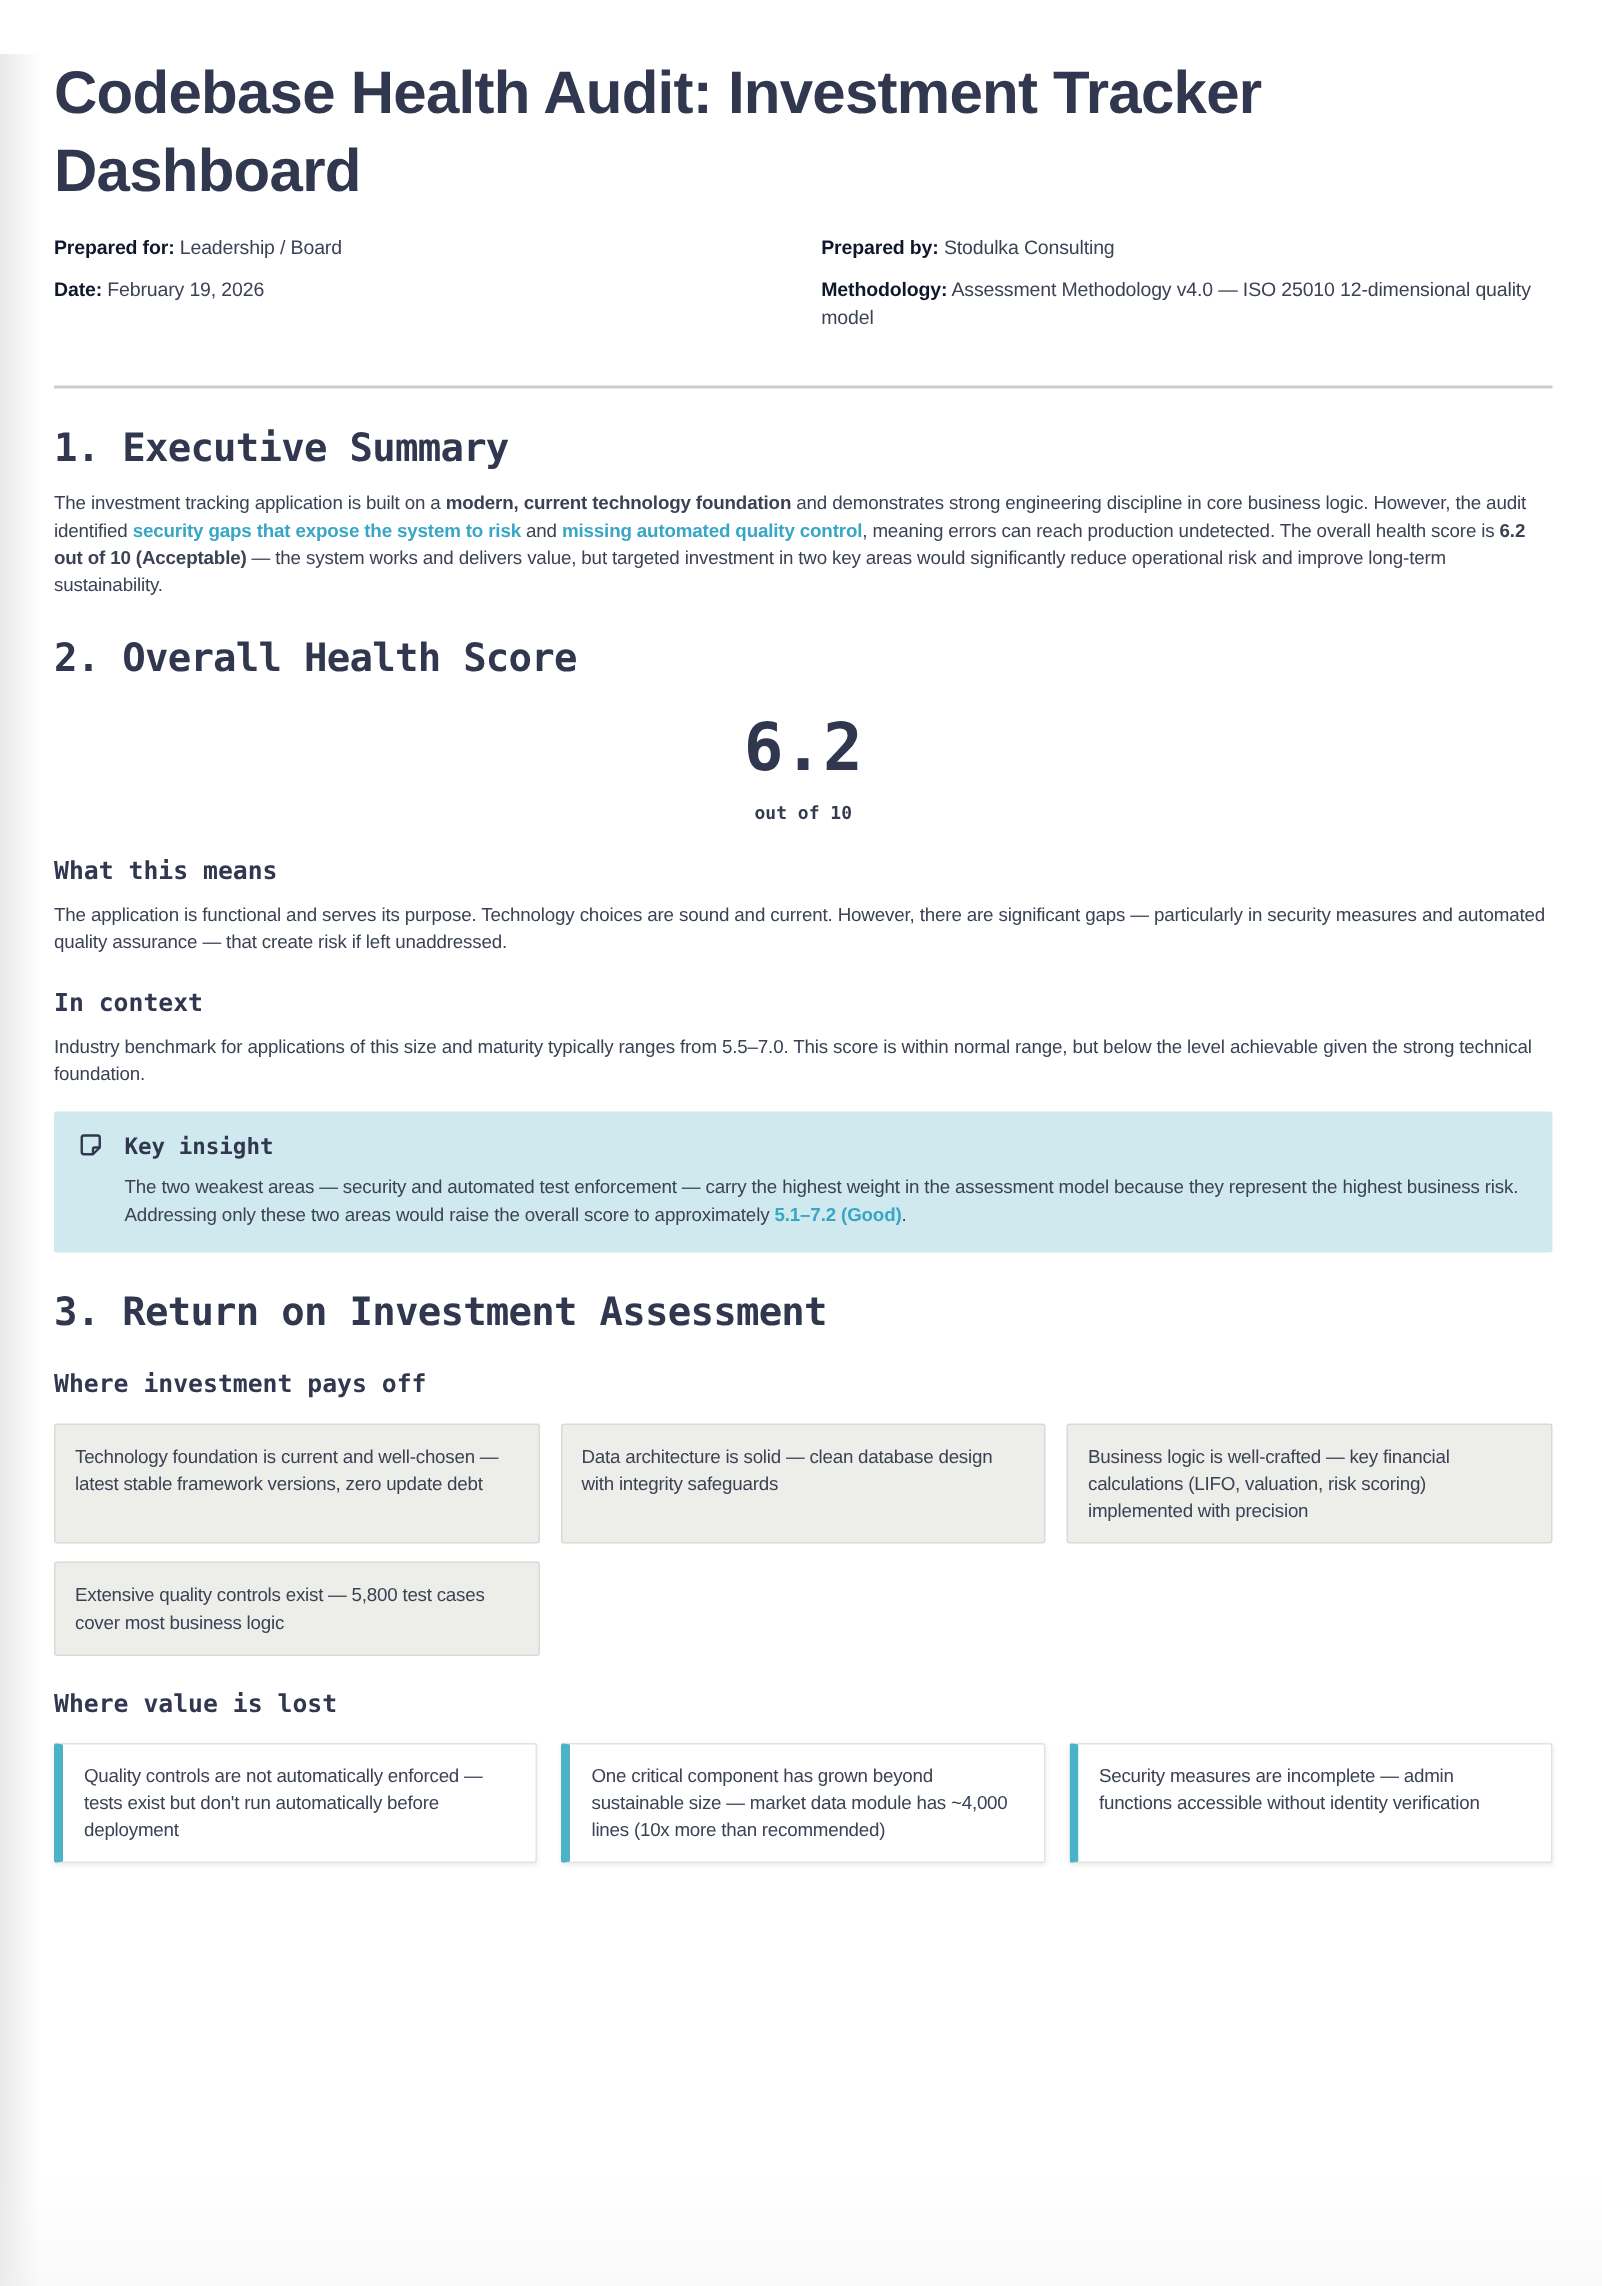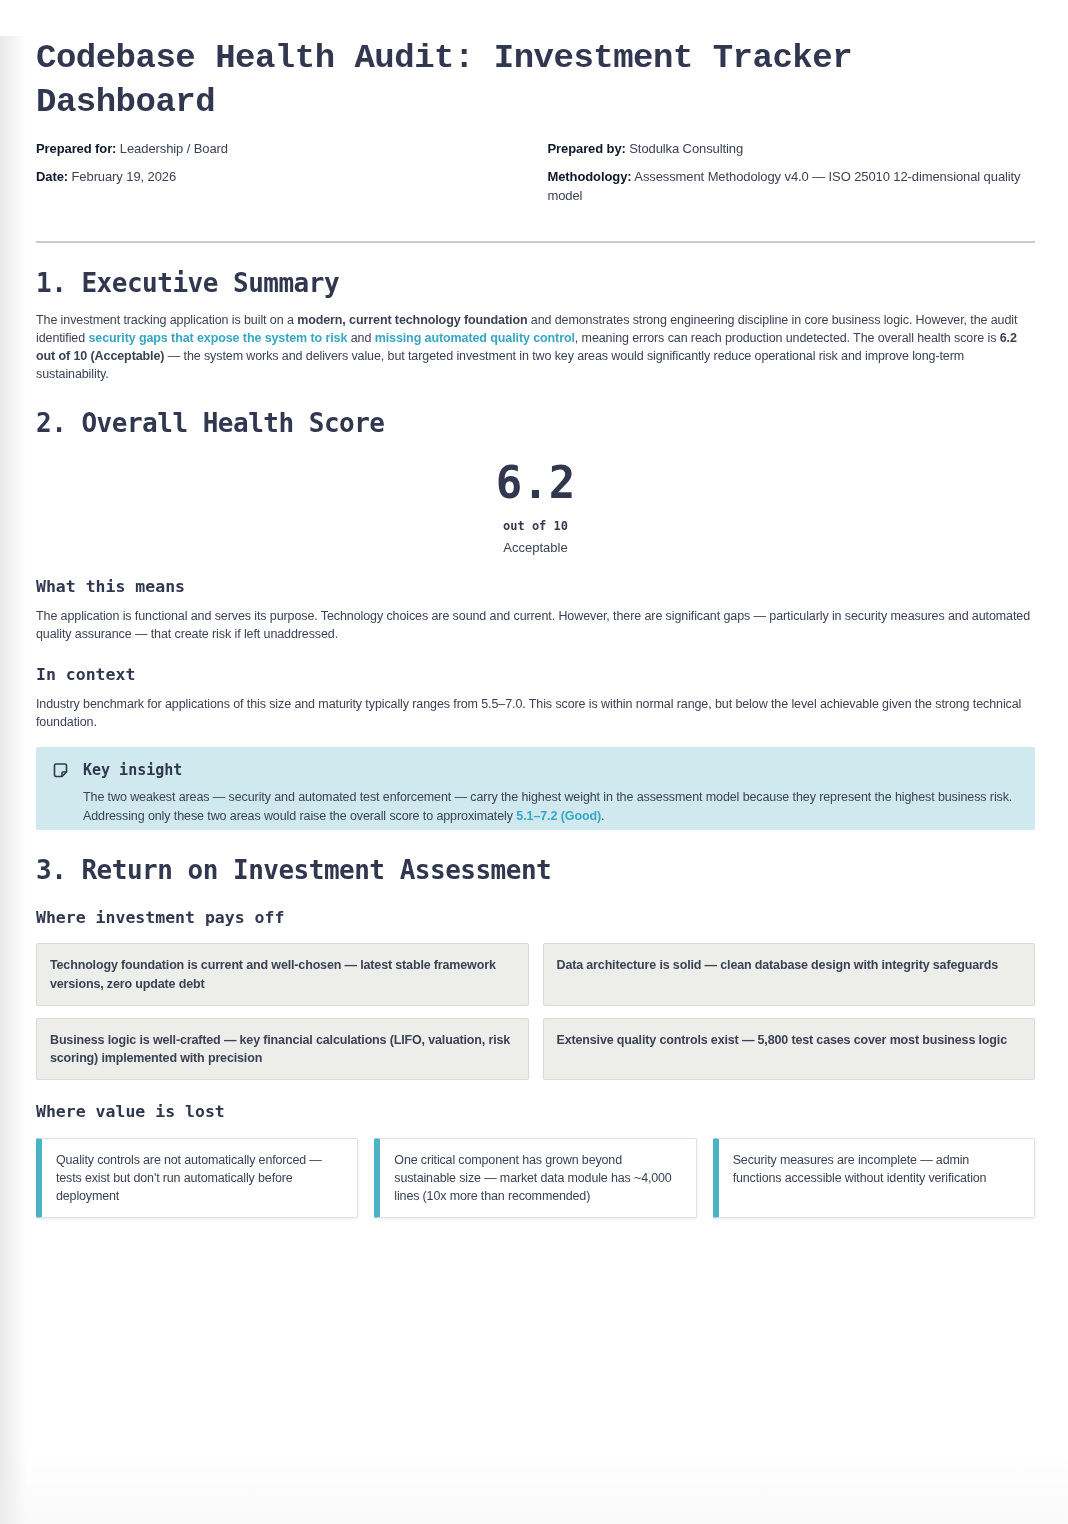--- a/index.html
+++ b/index.html
@@ -13,21 +13,21 @@
   *{box-sizing:border-box;}
   html,body{margin:0;padding:0;background:#ffffff;}
   body{width:1068px;height:1524px;overflow:hidden;position:relative;
        font-family:"Liberation Sans",sans-serif;color:var(--body);}
   .page{position:relative;width:1068px;height:1524px;padding:0 33px 0 36px;}
   .edge-shade{position:absolute;left:0;top:0;bottom:0;width:26px;
       background:linear-gradient(to right,#e9e9e9,rgba(255,255,255,0));pointer-events:none;}
   .bottom-shade{position:absolute;left:0;right:0;bottom:0;height:110px;
       background:linear-gradient(to bottom,rgba(244,244,244,0),rgba(240,240,240,.55));pointer-events:none;}
 
-  h1{font-family:Liberation Mono, monospace;font-size:34px;line-height:1.3;
+  h1{font-family:Liberation Sans, sans-serif;font-size:40px;line-height:1.3;
      font-weight:700;color:var(--heading);margin:36px 0 0 0;letter-spacing:-.5px;}
   h2{font-family:"DejaVu Sans Mono",monospace;font-size:26px;line-height:1.15;
      font-weight:700;color:var(--heading);margin:26px 0 12px 0;letter-spacing:-.5px;}
   h3{font-family:"DejaVu Sans Mono",monospace;font-size:16.5px;line-height:1.2;
      font-weight:700;color:var(--heading);margin:22px 0 10px 0;}
   p.body{font-size:12.5px;line-height:1.45;letter-spacing:-.1px;margin:0 0 8px 0;}
   .b{font-weight:700;}
   .accent{color:var(--accent);font-weight:700;}
 
   .meta{display:grid;grid-template-columns:1fr 1fr;column-gap:24px;margin-top:16px;}
@@ -37,29 +37,29 @@
   hr{border:none;border-top:2px solid #c9cdd3;margin:26px 0 0 0;}
 
   .score-block{text-align:center;margin-top:22px;}
   .score{font-family:"DejaVu Sans Mono",monospace;font-size:44px;font-weight:700;
          color:var(--heading);line-height:1;}
   .score-scale{font-family:"DejaVu Sans Mono",monospace;font-size:12px;font-weight:700;
          color:#343b50;margin-top:14px;}
   .score-rating{font-size:13px;margin-top:7px;color:var(--body);}
 
   .key-insight{background:var(--key-insight-bg);border-radius:2px;
-         padding:14px 16px 4px 16px;margin:16px 0 4px 0;}
+         padding:14px 16px 16px 16px;margin:16px 0 4px 0;}
   .ki-head{display:flex;align-items:center;gap:14px;}
   .ki-icon{width:17px;height:17px;display:inline-block;flex:0 0 auto;}
   .ki-icon svg{display:block;}
   .ki-title{font-family:"DejaVu Sans Mono",monospace;font-size:15px;font-weight:700;
          color:var(--heading);}
   .ki-body{font-size:12.5px;line-height:1.5;letter-spacing:-.1px;margin:9px 0 0 31px;}
 
-  .box-grid{display:grid;grid-template-columns:1fr 1fr;gap:12px 14px;margin:16px 0 6px 0;font-weight:bold;}
+  .box-grid{display:grid;grid-template-columns:1fr 1fr 1fr;gap:12px 14px;margin:16px 0 6px 0;}
   .gray-box{background:#ededea;border:1px solid #d9d9d5;border-radius:2px;
          padding:12px 13px;font-size:12.5px;line-height:1.45;letter-spacing:-.15px;}
 
   .card-grid{display:grid;grid-template-columns:1fr 1fr 1fr;gap:16px;margin-top:16px;}
   .loss-card{background:#ffffff;border:1px solid #e2e2e0;border-left:6px solid var(--card-accent);
          border-radius:2px;box-shadow:0 1px 3px rgba(40,40,40,.10);
          padding:12px 14px;font-size:12.5px;line-height:1.45;letter-spacing:-.15px;}
 </style>
 </head>
 <body>
@@ -83,21 +83,20 @@
   <hr>
 
   <h2>1. Executive Summary</h2>
   <p class="body"><span>The investment tracking application is built on a </span><span class="b">modern, current technology foundation</span><span> and demonstrates strong engineering discipline in core business logic. However, the audit identified </span><span class="b accent">security gaps that expose the system to risk</span><span> and </span><span class="b accent">missing automated quality control</span><span>, meaning errors can reach production undetected. The overall health score is </span><span class="b">6.2 out of 10 (Acceptable)</span><span> — the system works and delivers value, but targeted investment in two key areas would significantly reduce operational risk and improve long-term sustainability.</span></p>
 
   <h2>2. Overall Health Score</h2>
 
   <div class="score-block">
     <div class="score">6.2</div>
     <div class="score-scale">out of 10</div>
-    <div class="score-rating">Acceptable</div>
   </div>
 
   <h3>What this means</h3>
   <p class="body">The application is functional and serves its purpose. Technology choices are sound and current. However, there are significant gaps — particularly in security measures and automated quality assurance — that create risk if left unaddressed.</p>
 
   <h3>In context</h3>
   <p class="body">Industry benchmark for applications of this size and maturity typically ranges from 5.5–7.0. This score is within normal range, but below the level achievable given the strong technical foundation.</p>
 
   <div class="key-insight">
     <div class="ki-head">

